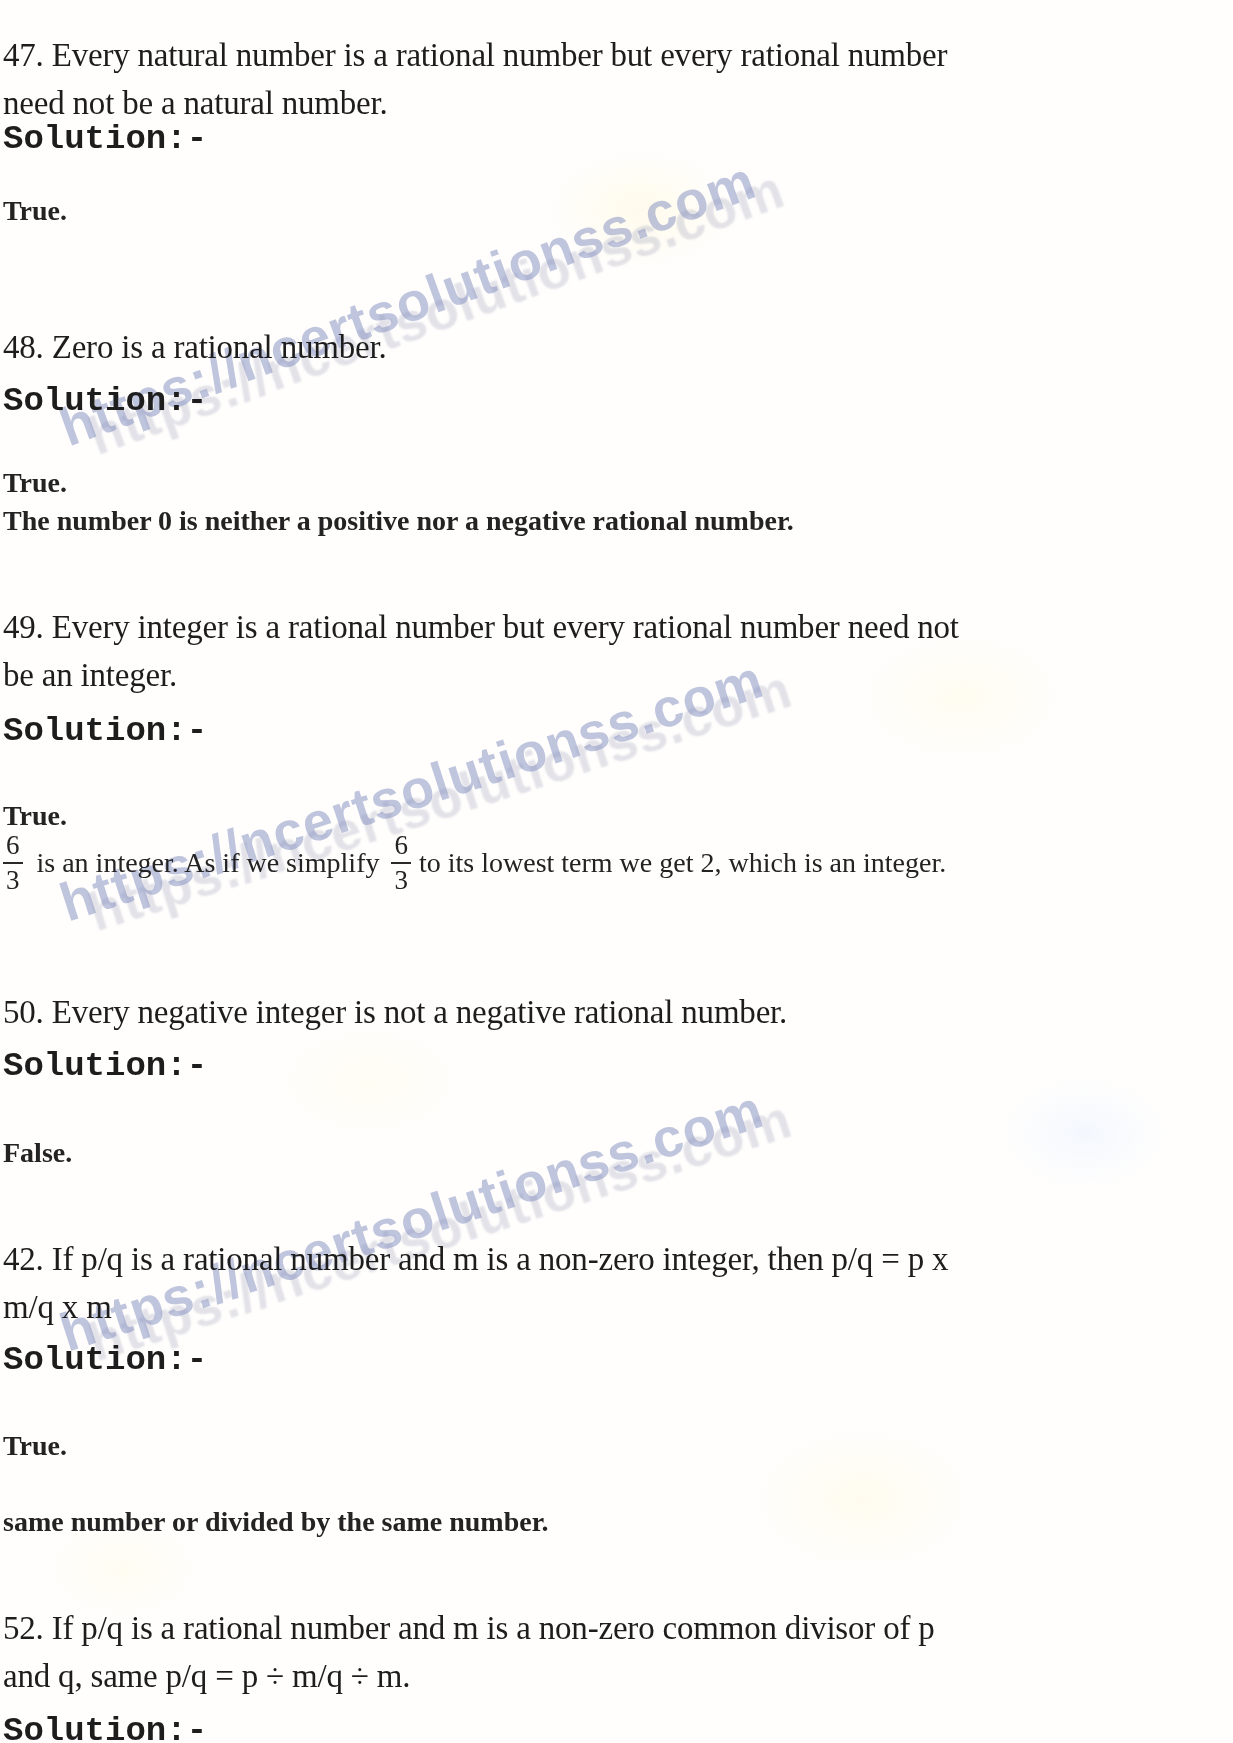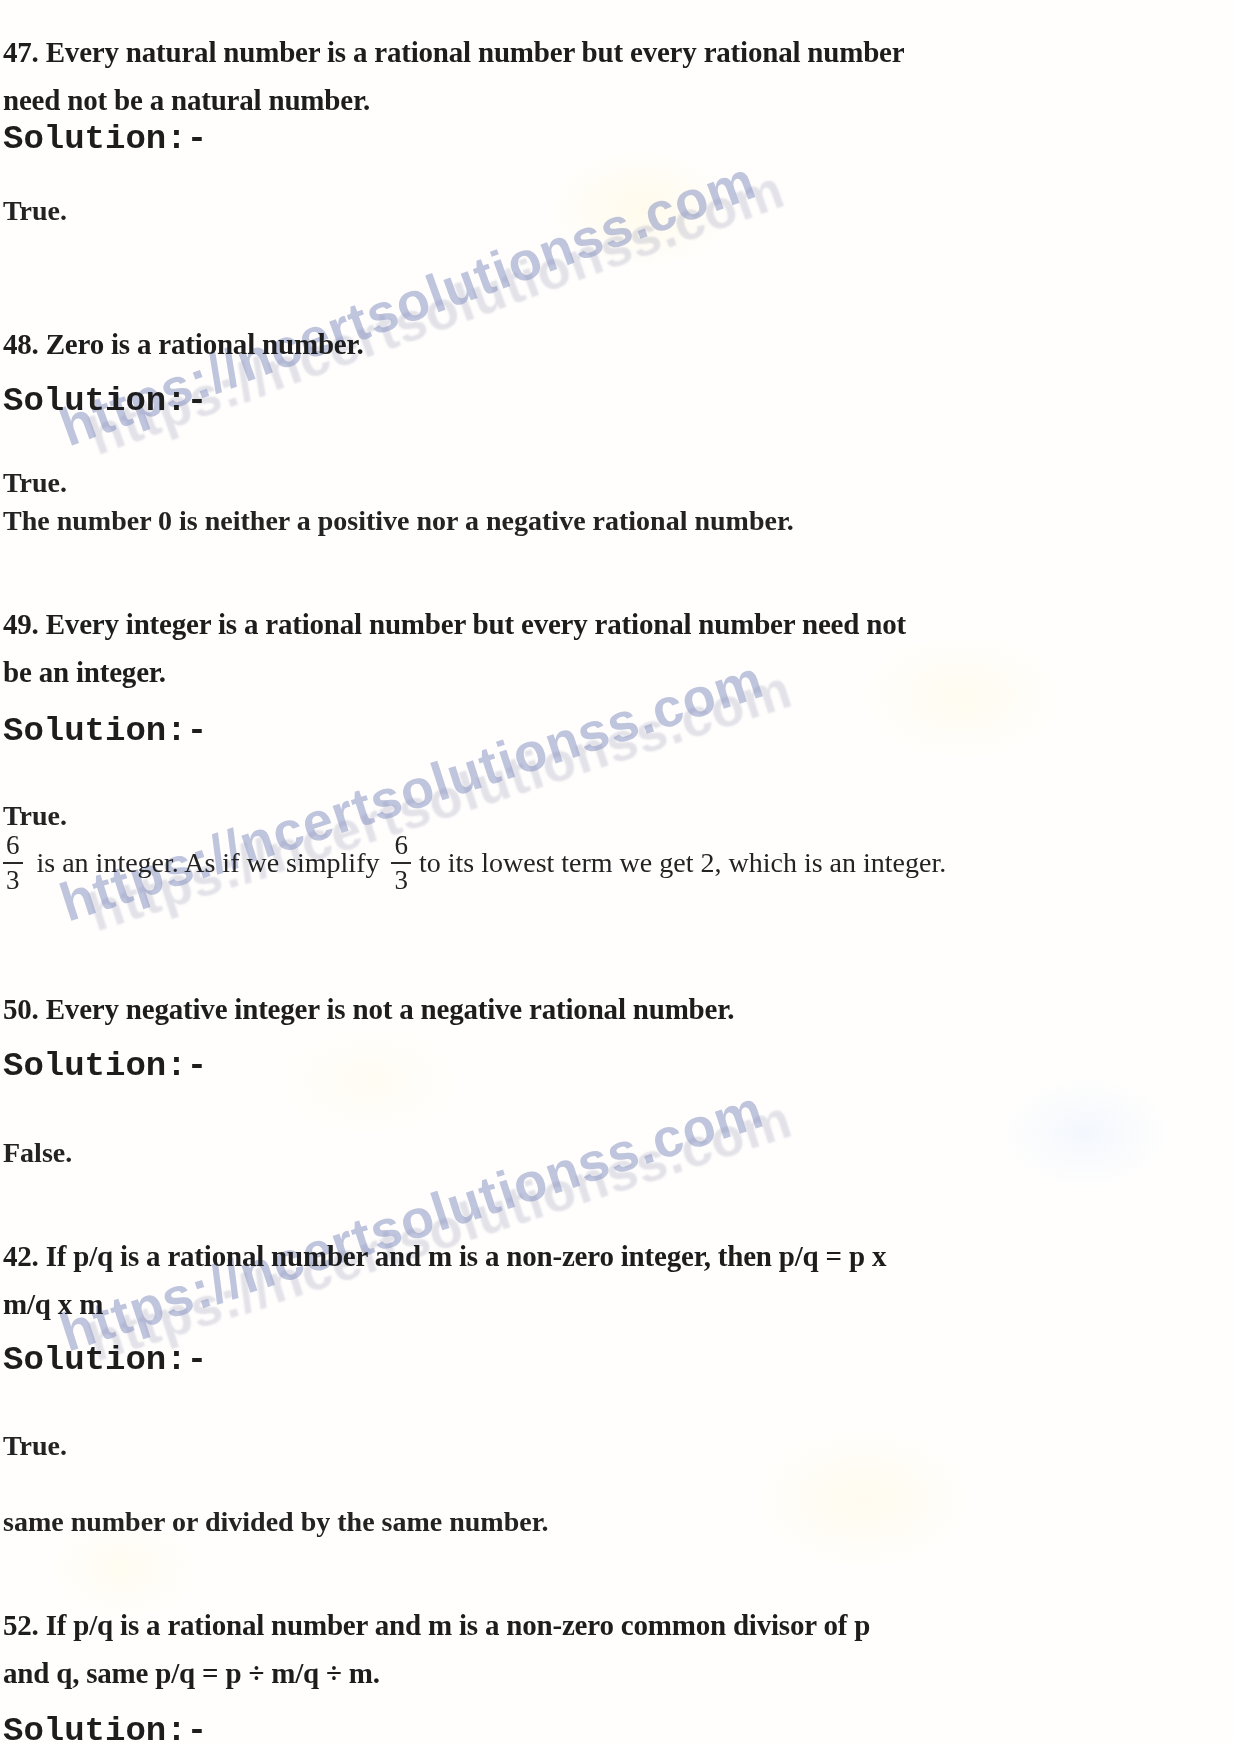--- a/index.html
+++ b/index.html
@@ -35,22 +35,22 @@
     transform-origin:left center;
     pointer-events:none;
     user-select:none;
   }
   .wm1{top:398px;transform:rotate(-20deg);}
   .wm2{top:873px;transform:rotate(-18deg);}
   .wm3{top:1303px;transform:rotate(-18deg);}
   
   .h,.sol,.b,.fracline{position:absolute;left:3px;right:30px;color:#1d1d1d;}
   .h{
-    font-weight:700;
-    font-size:29px;
+    font-weight:400;
+    font-size:33px;
     line-height:48px;
     letter-spacing:-0.2px;
   }
   .sol{
     font-weight:700;
     font-size:34px;
     line-height:40px;
     font-family:Liberation Mono, monospace;
   }
   .b{

